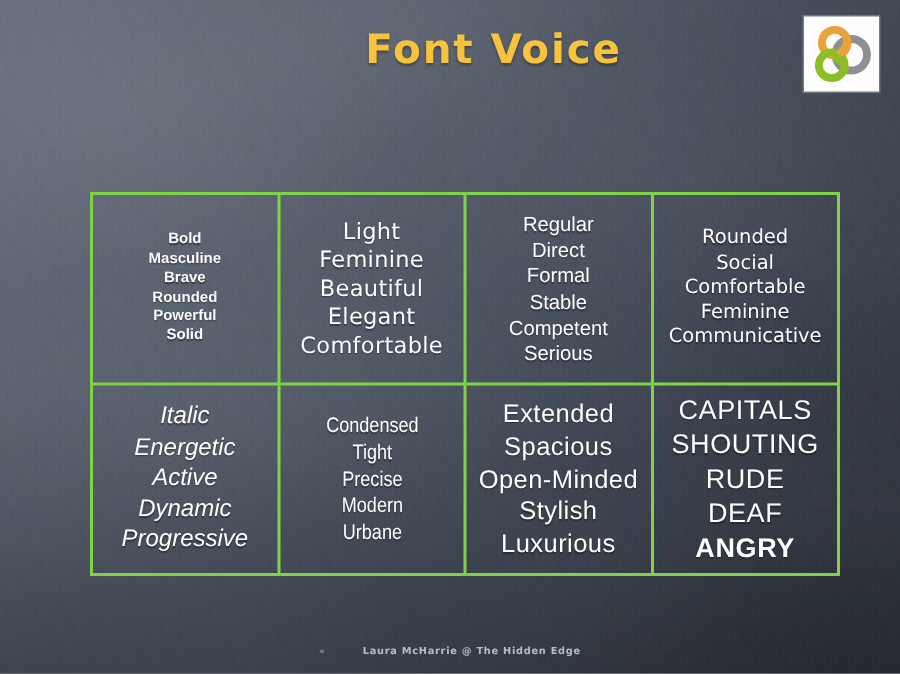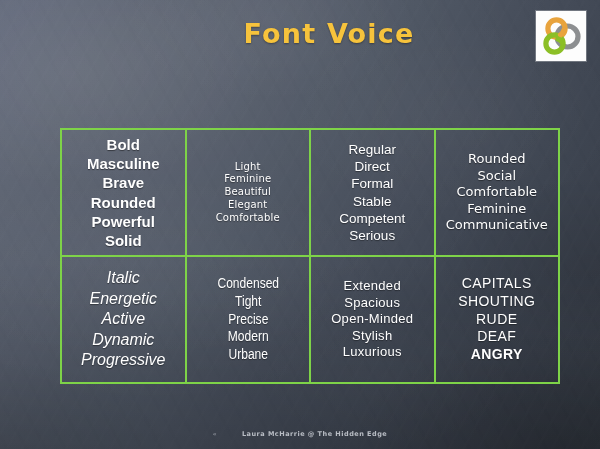--- a/index.html
+++ b/index.html
@@ -138,27 +138,27 @@
   .cell-lines {
     display: block;
     line-height: 1.28;
   }
   .cell-lines span { display: block; }
 
   
   .v-bold {
     font-family: "Liberation Sans", sans-serif;
     font-weight: bold;
-    font-size: 15px;
+    font-size: 10px;
     text-shadow: 0 1px 1px rgba(0,0,0,0.45);
   }
   .v-light {
     font-family: "DejaVu Sans", sans-serif;
     font-weight: normal;
-    font-size: 10px;
+    font-size: 15px;
     letter-spacing: 0.2px;
     text-shadow: 0 1px 1px rgba(0,0,0,0.4);
   }
   .v-regular {
     font-family: "Liberation Sans", sans-serif;
     font-weight: normal;
     font-size: 13.5px;
     text-shadow: 0 1px 1px rgba(0,0,0,0.4);
   }
   .v-rounded {
@@ -175,27 +175,27 @@
   }
   .v-condensed {
     font-family: "Liberation Sans Narrow", "Liberation Sans", sans-serif;
     font-size: 14px;
     transform: scaleX(0.86);
     transform-origin: center center;
     text-shadow: 0 1px 1px rgba(0,0,0,0.4);
   }
   .v-extended {
     font-family: "Liberation Sans", sans-serif;
-    font-size: 13px;
+    font-size: 17px;
     letter-spacing: 0.3px;
     text-shadow: 0 1px 1px rgba(0,0,0,0.4);
   }
   .v-caps {
     font-family: "Liberation Sans", sans-serif;
-    font-size: 14px;
+    font-size: 18px;
     letter-spacing: 0.4px;
     text-shadow: 0 1px 1px rgba(0,0,0,0.4);
   }
   .v-caps .shout {
     font-weight: bold;
   }
 
   
   .footer {
     position: absolute;

